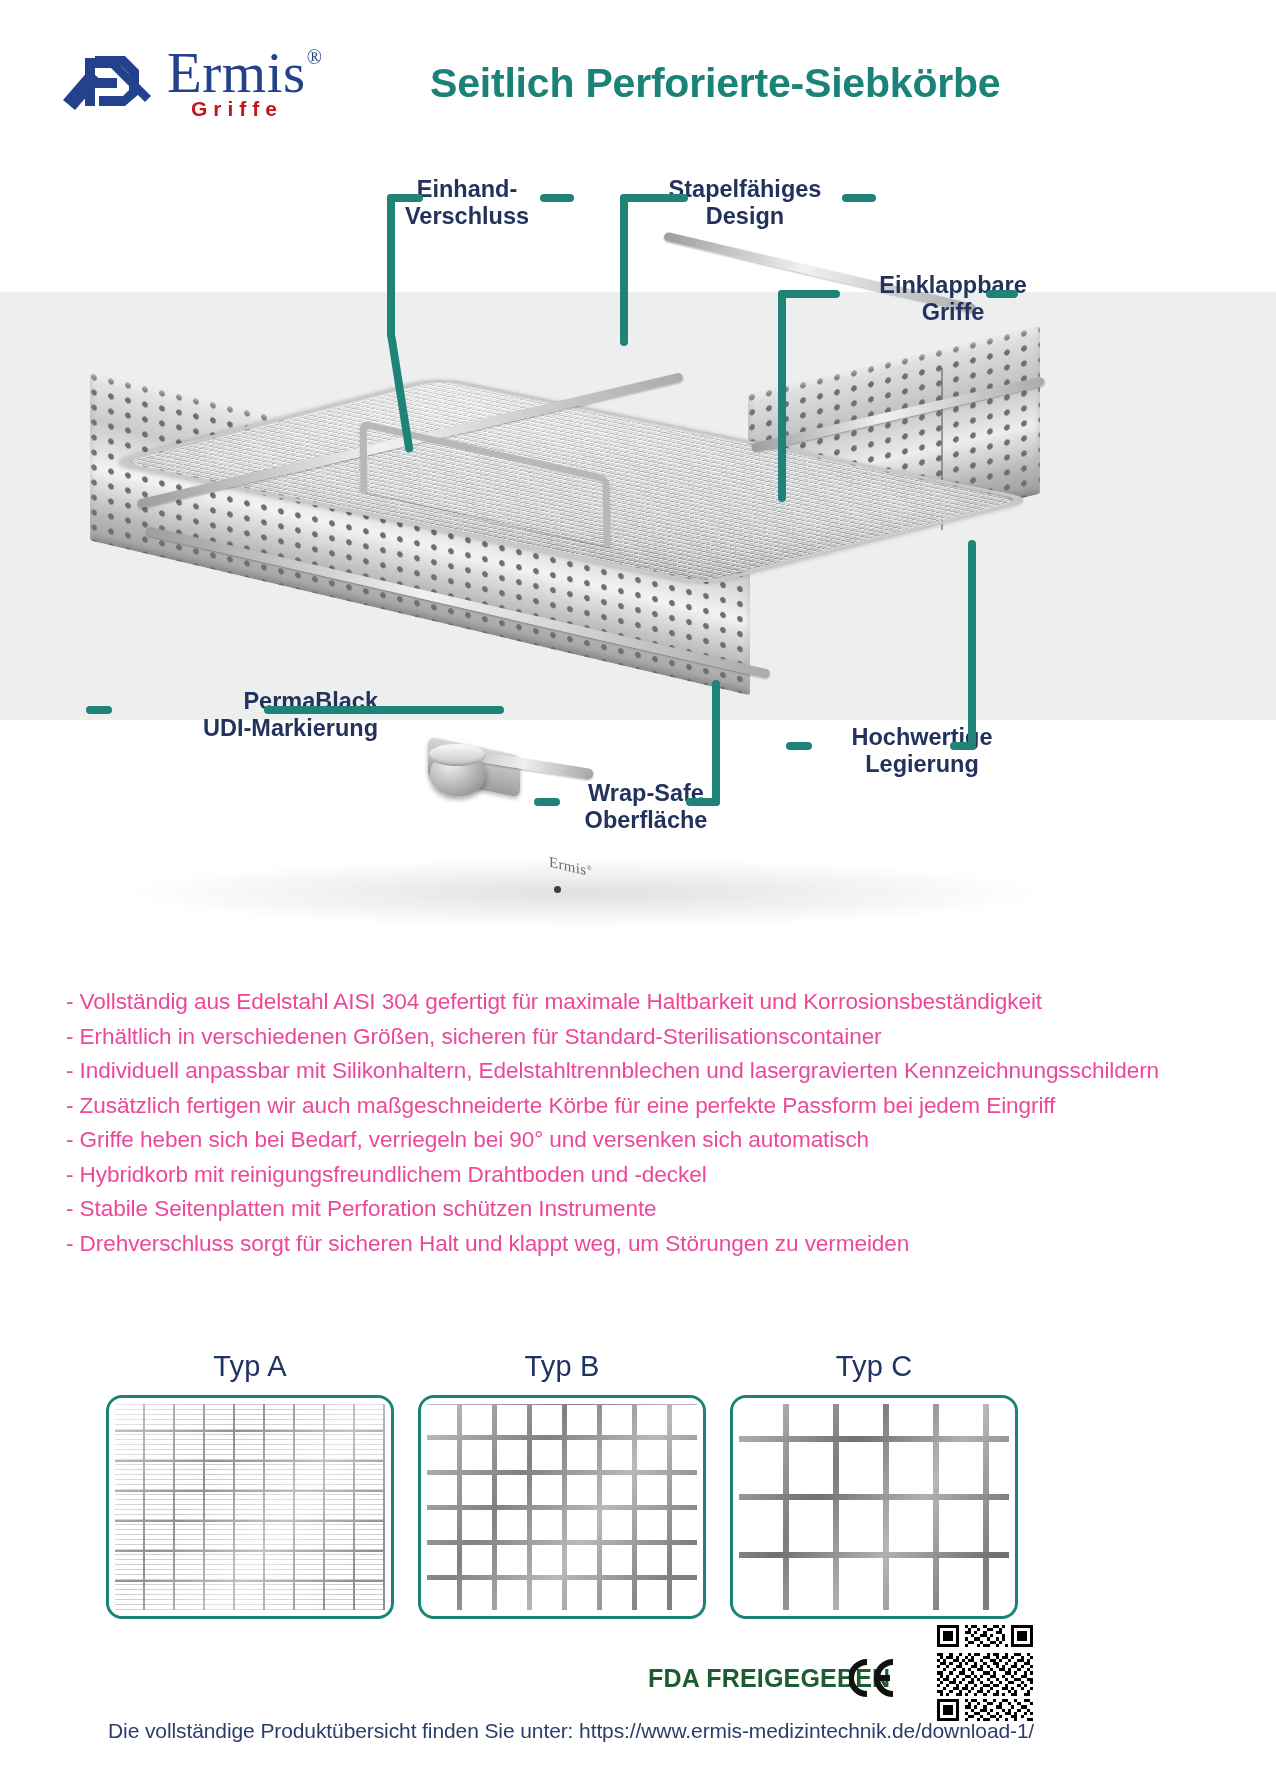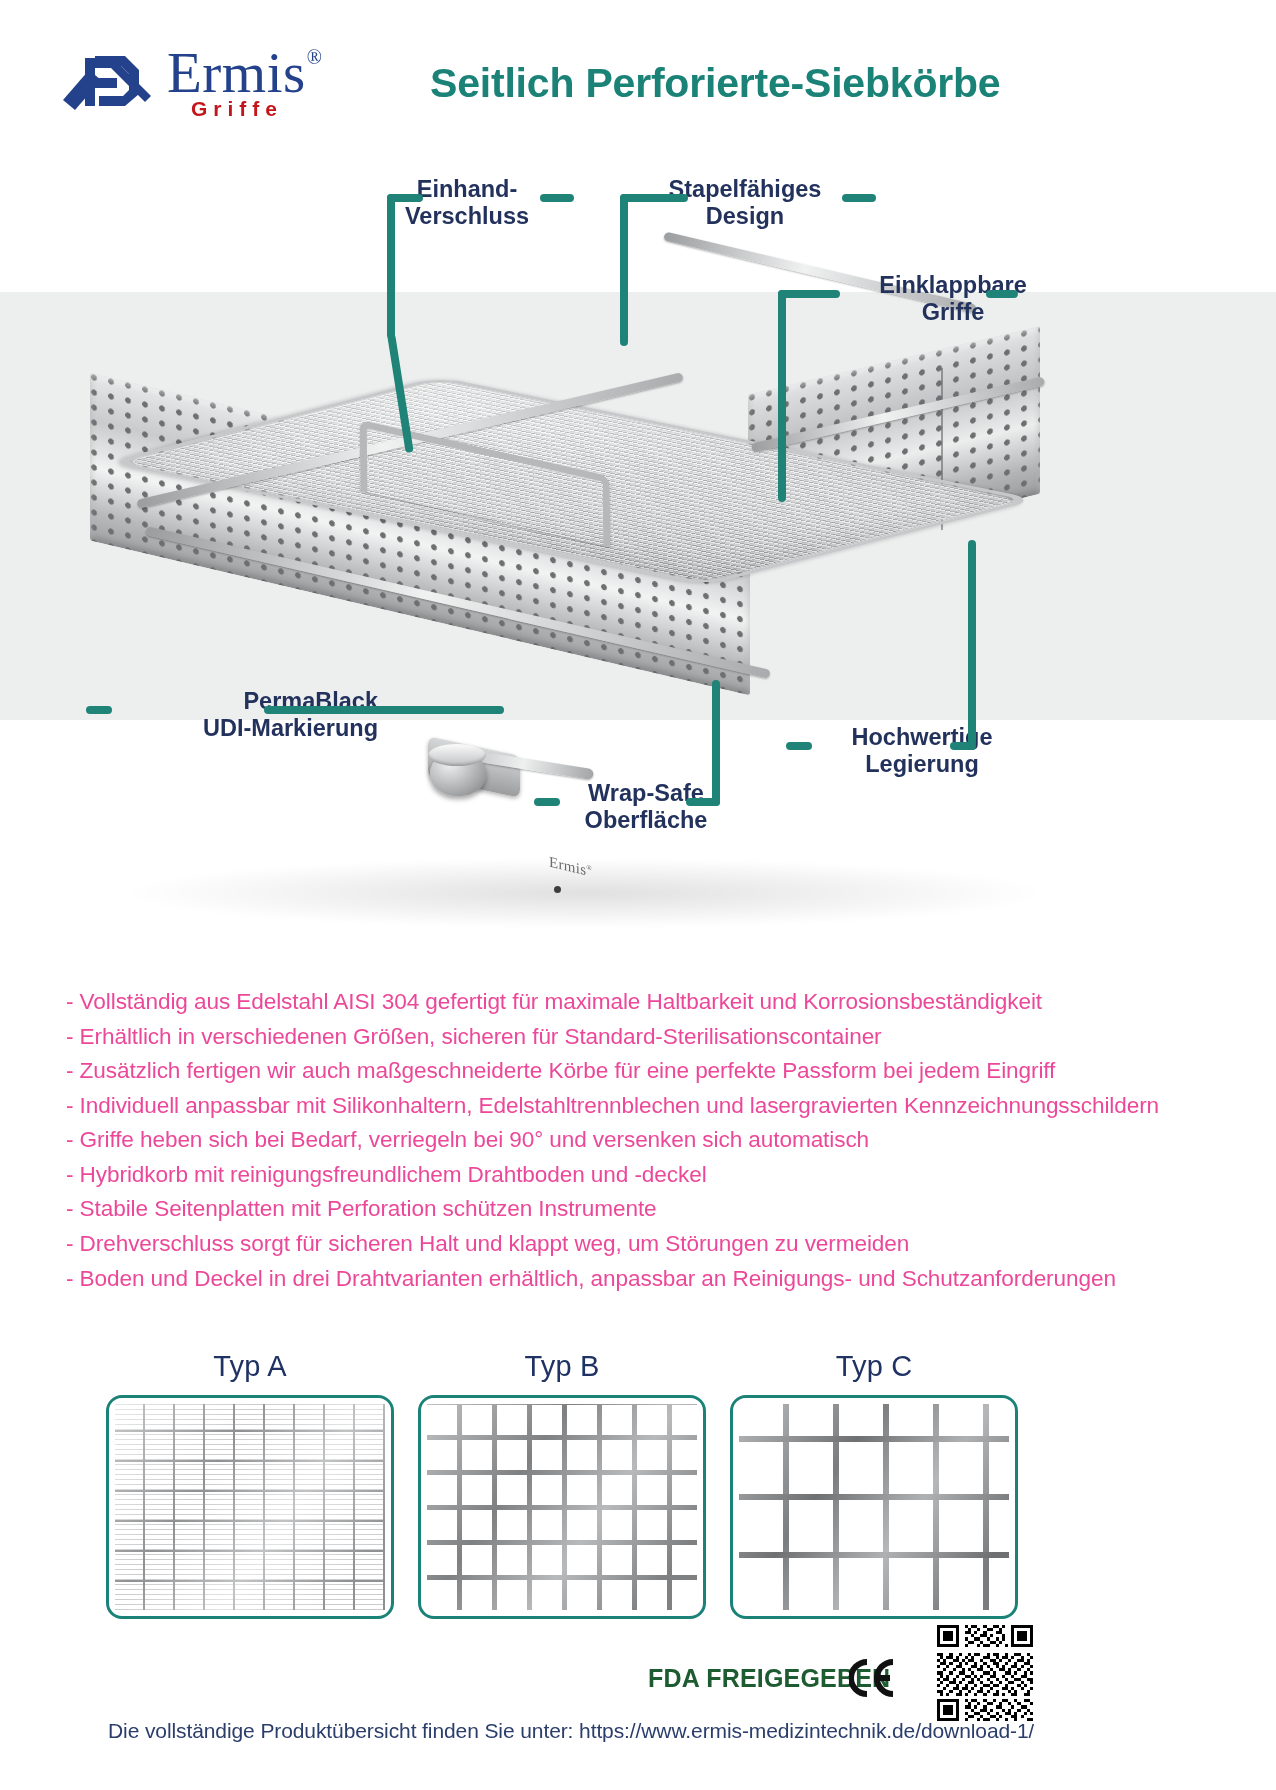--- a/index.html
+++ b/index.html
@@ -323,27 +323,26 @@
     <span>Legierung</span>
   </div>
   <div class="cl-dash" style="left:786px;top:574px;width:26px;"></div>
   <div class="cl-dash" style="left:950px;top:574px;width:26px;"></div>
   <div class="cl-line" style="left:968px;top:372px;width:8px;height:206px;"></div>
 </div>
 
 <ul id="feature-list">
   <li>- Vollständig aus Edelstahl AISI 304 gefertigt für maximale Haltbarkeit und Korrosionsbeständigkeit</li>
   <li>- Erhältlich in verschiedenen Größen, sicheren für Standard-Sterilisationscontainer</li>
+  <li>- Individuell anpassbar mit Silikonhaltern, Edelstahltrennblechen und lasergravierten Kennzeichnungsschildern</li>
   <li>- Zusätzlich fertigen wir auch maßgeschneiderte Körbe für eine perfekte Passform bei jedem Eingriff</li>
-  <li>- Individuell anpassbar mit Silikonhaltern, Edelstahltrennblechen und lasergravierten Kennzeichnungsschildern</li>
   <li>- Griffe heben sich bei Bedarf, verriegeln bei 90° und versenken sich automatisch</li>
   <li>- Hybridkorb mit reinigungsfreundlichem Drahtboden und -deckel</li>
   <li>- Stabile Seitenplatten mit Perforation schützen Instrumente</li>
   <li>- Drehverschluss sorgt für sicheren Halt und klappt weg, um Störungen zu vermeiden</li>
-  <li>- Boden und Deckel in drei Drahtvarianten erhältlich, anpassbar an Reinigungs- und Schutzanforderungen</li>
 </ul>
 
 <div id="mesh-section">
 
   <div class="mesh-col" style="left:85px;">
     <div class="mesh-title">Typ A</div>
     <div class="mesh-box">
       <div class="mesh-fine"></div>
       <div class="mesh-sheen"></div>
     </div>

